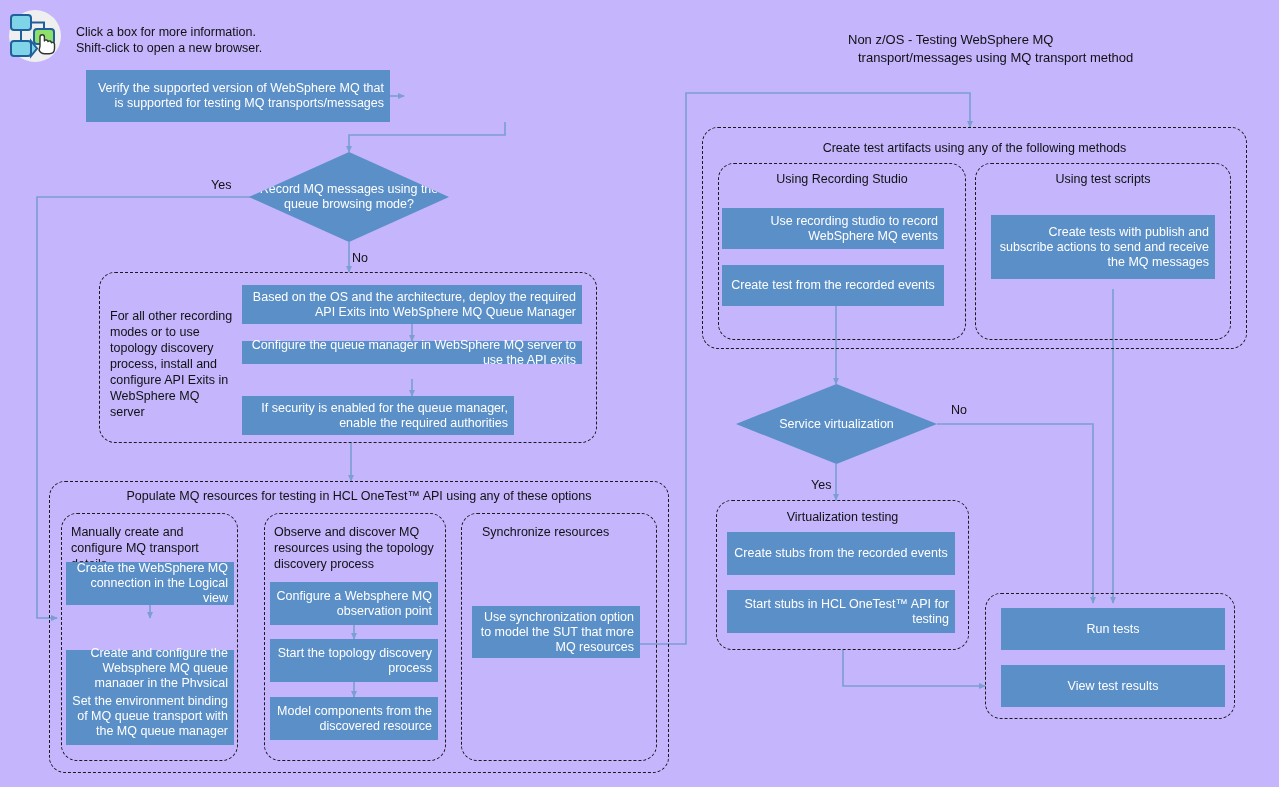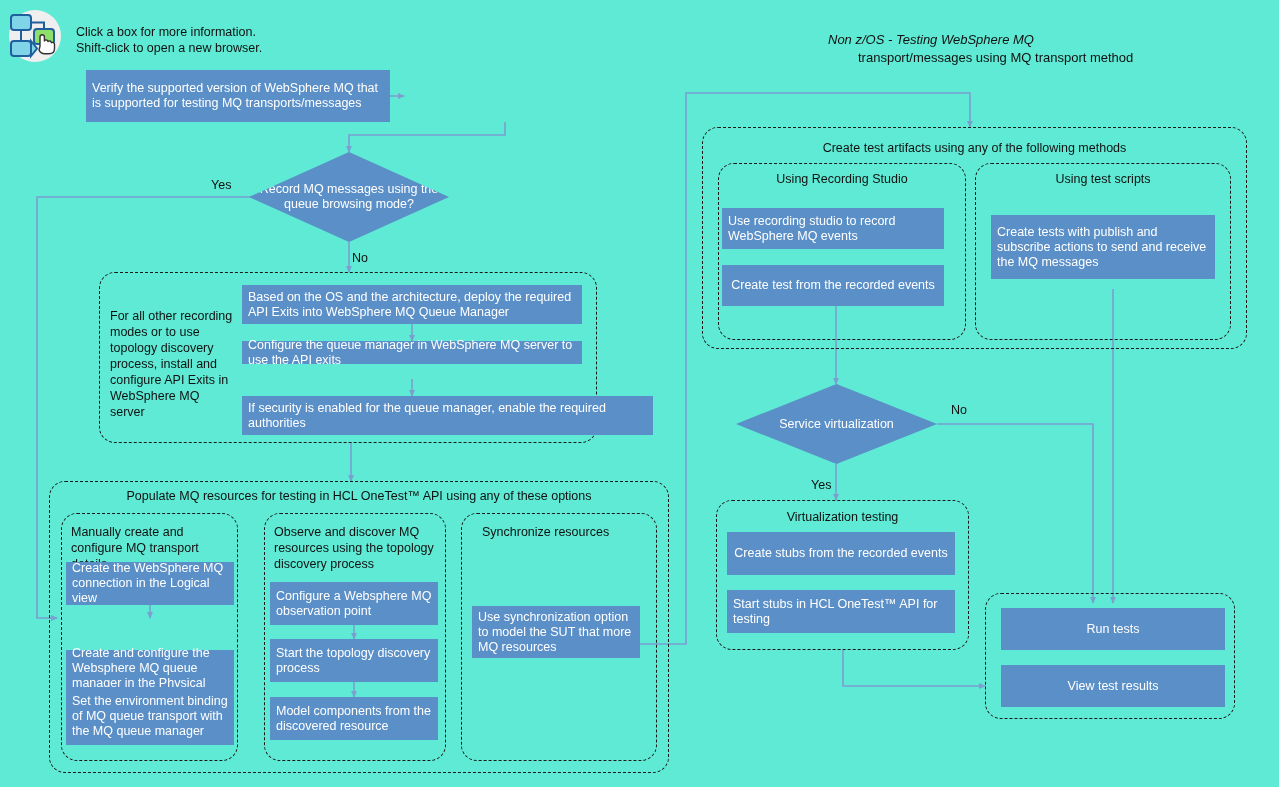--- a/index.html
+++ b/index.html
@@ -1,19 +1,19 @@
 <!DOCTYPE html>
 <html><head>
 <meta charset="utf-8">
 <style>
   html,body{margin:0;padding:0;background:#ffffff;}
   body{font-family:"Liberation Sans", sans-serif;}
-  #canvas{position:relative;width:1279px;height:787px;overflow:hidden;background:#5eead4;}
+  #canvas{position:relative;width:1279px;height:787px;overflow:hidden;background:#c4b5fd;}
   .node{position:absolute;background:#5b8fc7;color:#ffffff;display:flex;align-items:center;
-        justify-content:center;text-align:left;font-size:12.5px;line-height:15px;
+        justify-content:center;text-align:right;font-size:12.5px;line-height:15px;
         box-sizing:border-box;padding:2px 6px;}
   .diamond{position:absolute;display:flex;align-items:center;justify-content:center;
            text-align:center;color:#fff;font-size:12.5px;line-height:15px;
            background:#5b8fc7;clip-path:polygon(50% 0,100% 50%,50% 100%,0 50%);}
   .grp{position:absolute;box-sizing:border-box;border:1.4px dashed #1a1a1a;border-radius:16px;background:transparent;}
   .grp-title{position:absolute;font-size:12.5px;line-height:15px;color:#111;text-align:center;}
   .lbl{position:absolute;font-size:12.5px;color:#111;}
   .plain{position:absolute;font-size:12.5px;line-height:16px;color:#111;}
   .ttl{position:absolute;font-size:13px;line-height:18px;color:#111;}
   svg.wires{position:absolute;left:0;top:0;width:1279px;height:787px;pointer-events:none;}
@@ -34,21 +34,21 @@
       <path d="M17 22 L17 33" stroke="#1f5f9e" stroke-width="2" fill="none"></path>
       <path d="M27 14.5 L40 14.5 L40 21" stroke="#1f5f9e" stroke-width="2" fill="none"></path>
       <g transform="translate(33,24)">
         <path d="M3 14 L3 5 a2.2 2.2 0 0 1 4.4 0 L7.4 9 a1.9 1.9 0 0 1 3.6 0.6 a1.9 1.9 0 0 1 3.4 1.2 a1.9 1.9 0 0 1 3.1 1.5 l0 4.2 c0 3.1 -2.2 5.2 -5.4 5.2 l-4.6 0 c-2.6 0 -4.4 -1.6 -5.4 -3.6 L3 14 Z" fill="#ffffff" stroke="#333333" stroke-width="1.4" stroke-linejoin="round"></path>
       </g>
     </svg>
   </div>
   <div class="plain" style="left:76px;top:24px;width:300px;">Click a box for more information.</div>
   <div class="plain" style="left:76px;top:40px;width:300px;">Shift-click to open a new browser.</div>
 
-  <div class="ttl" style="left:828px;top:31px;width:420px;font-style:italic;">Non z/OS - Testing WebSphere MQ</div>
+  <div class="ttl" style="left:848px;top:31px;width:420px;">Non z/OS - Testing WebSphere MQ</div>
   <div class="ttl" style="left:858px;top:49px;width:440px;">transport/messages using MQ transport method</div>
 
   <svg class="wires">
     <defs>
       <marker id="ah" markerWidth="8" markerHeight="8" refX="6.2" refY="3" orient="auto" markerUnits="userSpaceOnUse">
         <path d="M0,0 L7,3 L0,6 z" fill="#7a9fd0"></path>
       </marker>
     </defs>
     <g stroke="#7a9fd0" stroke-width="1.6" fill="none">
 
@@ -89,21 +89,21 @@
 
 
   <div class="diamond" style="left:249px;top:152px;width:200px;height:90px;">Record MQ messages using the queue browsing mode?</div>
   <div class="lbl" style="left:211px;top:178px;">Yes</div>
   <div class="lbl" style="left:352px;top:251px;">No</div>
 
   <div class="grp" style="left:99px;top:272px;width:498px;height:171px;"></div>
   <div class="plain" style="left:110px;top:308px;width:126px;">For all other recording modes or to use topology discovery process, install and configure API Exits in WebSphere MQ server</div>
   <div class="node" style="left:242px;top:285px;width:340px;height:39px;">Based on the OS and the architecture, deploy the required API Exits into WebSphere MQ Queue Manager</div>
   <div class="node" style="left:242px;top:341px;width:340px;height:23px;">Configure the queue manager in WebSphere MQ server to use the API exits</div>
-  <div class="node" style="left:242px;top:396px;width:411px;height:39px;">If security is enabled for the queue manager, enable the required authorities</div>
+  <div class="node" style="left:242px;top:396px;width:272px;height:39px;">If security is enabled for the queue manager, enable the required authorities</div>
 
   <div class="grp" style="left:49px;top:481px;width:620px;height:292px;"></div>
   <div class="grp-title" style="left:49px;top:489px;width:620px;">Populate MQ resources for testing in HCL OneTest™ API using any of these options</div>
 
   <div class="grp" style="left:61px;top:513px;width:177px;height:248px;"></div>
   <div class="plain" style="left:71px;top:524px;width:162px;">Manually create and configure MQ transport details</div>
   <div class="node" style="left:66px;top:562px;width:168px;height:43px;">Create the WebSphere MQ connection in the Logical view</div>
   <div class="node" style="left:66px;top:618px;width:168px;height:51px;margin-top:32px;">Create and configure the Websphere MQ queue manager in the Physical view</div>
   <div class="node" style="left:66px;top:687px;width:168px;height:58px;">Set the environment binding of MQ queue transport with the MQ queue manager</div>
 

